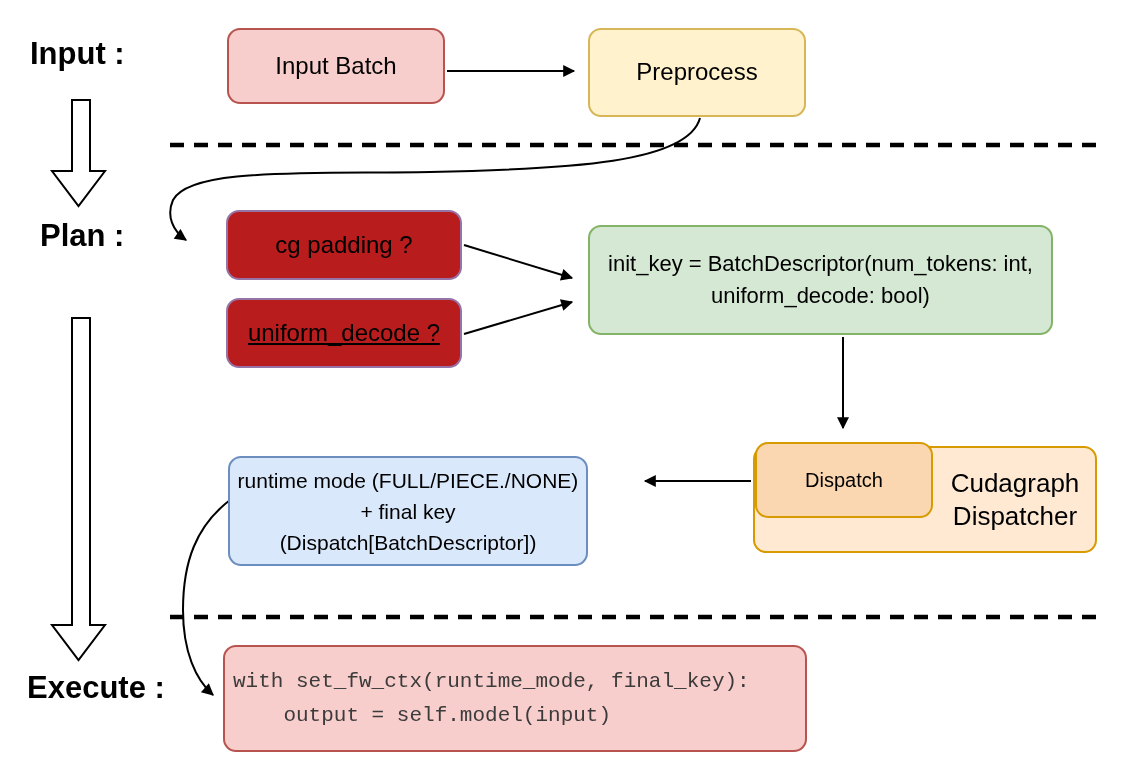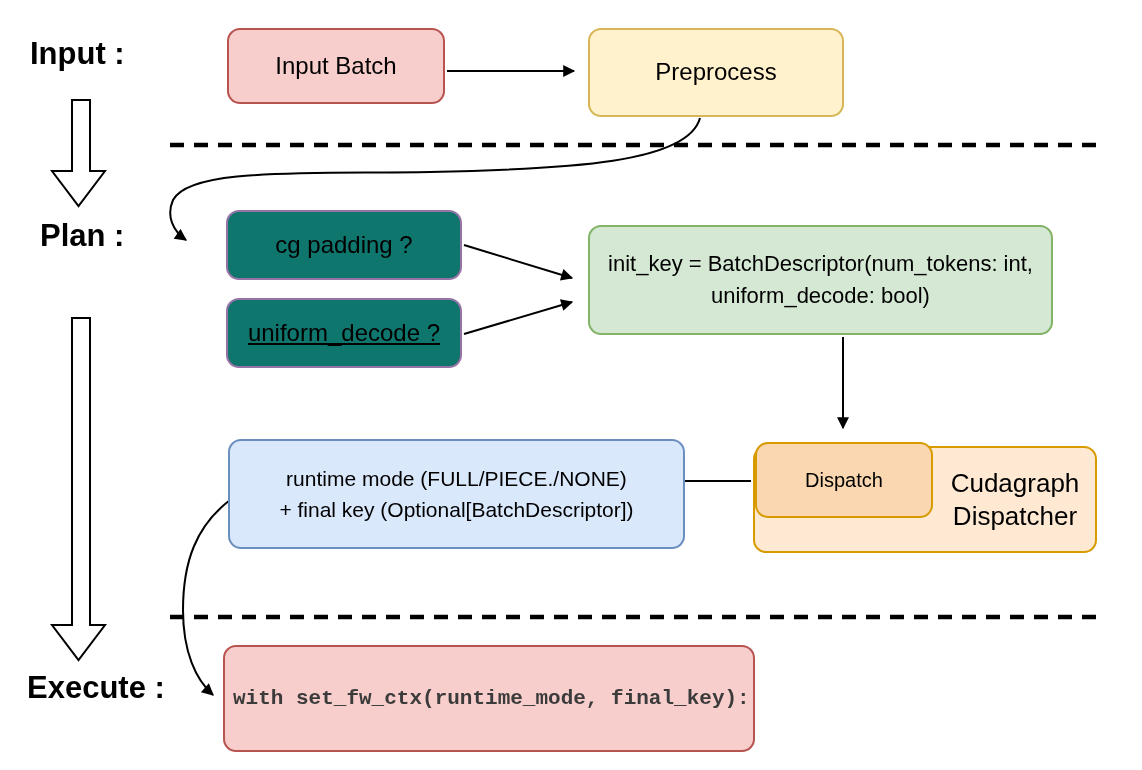--- a/index.html
+++ b/index.html
@@ -25,41 +25,41 @@
     display: flex;
     flex-direction: column;
     align-items: center;
     justify-content: center;
     text-align: center;
     color: #000000;
     line-height: 1.35;
   }
   .node.red    { background: #f8cecc; border: 2px solid #b85450; }
   .node.yellow { background: #fff2cc; border: 2px solid #d6b656; }
-  .node.purple { background: #0f766e; border: 2px solid #9673a6; }
+  .node.purple { background: #b91c1c; border: 2px solid #9673a6; }
   .node.green  { background: #d5e8d4; border: 2px solid #82b366; }
   .node.blue   { background: #dae8fc; border: 2px solid #6c8ebf; }
   .node.orange-outer { background: #ffe9d3; border: 2px solid #d79b00; }
   .node.orange-inner { background: #fad7b0; border: 2px solid #d79b00; }
 
   #node-input-batch     { left: 227px; top: 28px;  width: 218px; height: 76px;  font-size: 24px; }
-  #node-preprocess      { left: 588px; top: 28px;  width: 256px; height: 89px;  font-size: 24px; }
+  #node-preprocess      { left: 588px; top: 28px;  width: 218px; height: 89px;  font-size: 24px; }
   #node-cg-padding      { left: 226px; top: 210px; width: 236px; height: 70px;  font-size: 24px; }
   #node-uniform-decode  { left: 226px; top: 298px; width: 236px; height: 70px;  font-size: 24px; text-decoration: underline; }
   #node-init-key        { left: 588px; top: 225px; width: 465px; height: 110px; font-size: 22px; line-height: 32px; }
   #node-cudagraph-outer { left: 753px; top: 446px; width: 344px; height: 107px; }
   #node-dispatch        { left: 755px; top: 442px; width: 178px; height: 76px;  font-size: 20px; }
   #cudagraph-label      { left: 935px; top: 446px; width: 160px; height: 107px; font-size: 26px;
                           line-height: 33px; position: absolute; display: flex; flex-direction: column;
                           align-items: center; justify-content: center; text-align: center; }
-  #node-runtime-result  { left: 228px; top: 439px; width: 457px; height: 110px; font-size: 21px; line-height: 31px; }
-  #node-execute-code    { left: 223px; top: 645px; width: 532px; height: 107px;
+  #node-runtime-result  { left: 228px; top: 456px; width: 360px; height: 110px; font-size: 21px; line-height: 31px; }
+  #node-execute-code    { left: 223px; top: 645px; width: 584px; height: 107px;
                           align-items: flex-start; justify-content: center; text-align: left;
                           padding-left: 8px; font-family: "Liberation Mono", monospace;
-                          font-size: 21px; line-height: 34px; color: #3b3b3b; white-space: pre; font-weight: bold; }
+                          font-size: 21px; line-height: 34px; color: #3b3b3b; white-space: pre; }
 
   #stage-input   { left: 30px; top: 36px;  }
   #stage-plan    { left: 40px; top: 218px; }
   #stage-execute { left: 27px; top: 670px; }
 
   #connector-layer {
     position: absolute;
     left: 0; top: 0;
     width: 1142px;
     height: 770px;
@@ -125,20 +125,21 @@
   <div class="node orange-inner" id="node-dispatch">
     <span>Dispatch</span>
   </div>
   <div id="cudagraph-label">
     <span>Cudagraph</span>
     <span>Dispatcher</span>
   </div>
 
   <div class="node blue" id="node-runtime-result">
     <span>runtime mode (FULL/PIECE./NONE)</span>
-    <span>+ final key (Optional[BatchDescriptor])</span>
+    <span>+ final key (Dispatch[BatchDescriptor])</span>
   </div>
 
   <div class="node red" id="node-execute-code">
     <span>with set_fw_ctx(runtime_mode, final_key):</span>
+    <span>    output = self.model(input)</span>
   </div>
 
 </div>
 
 </body></html>

